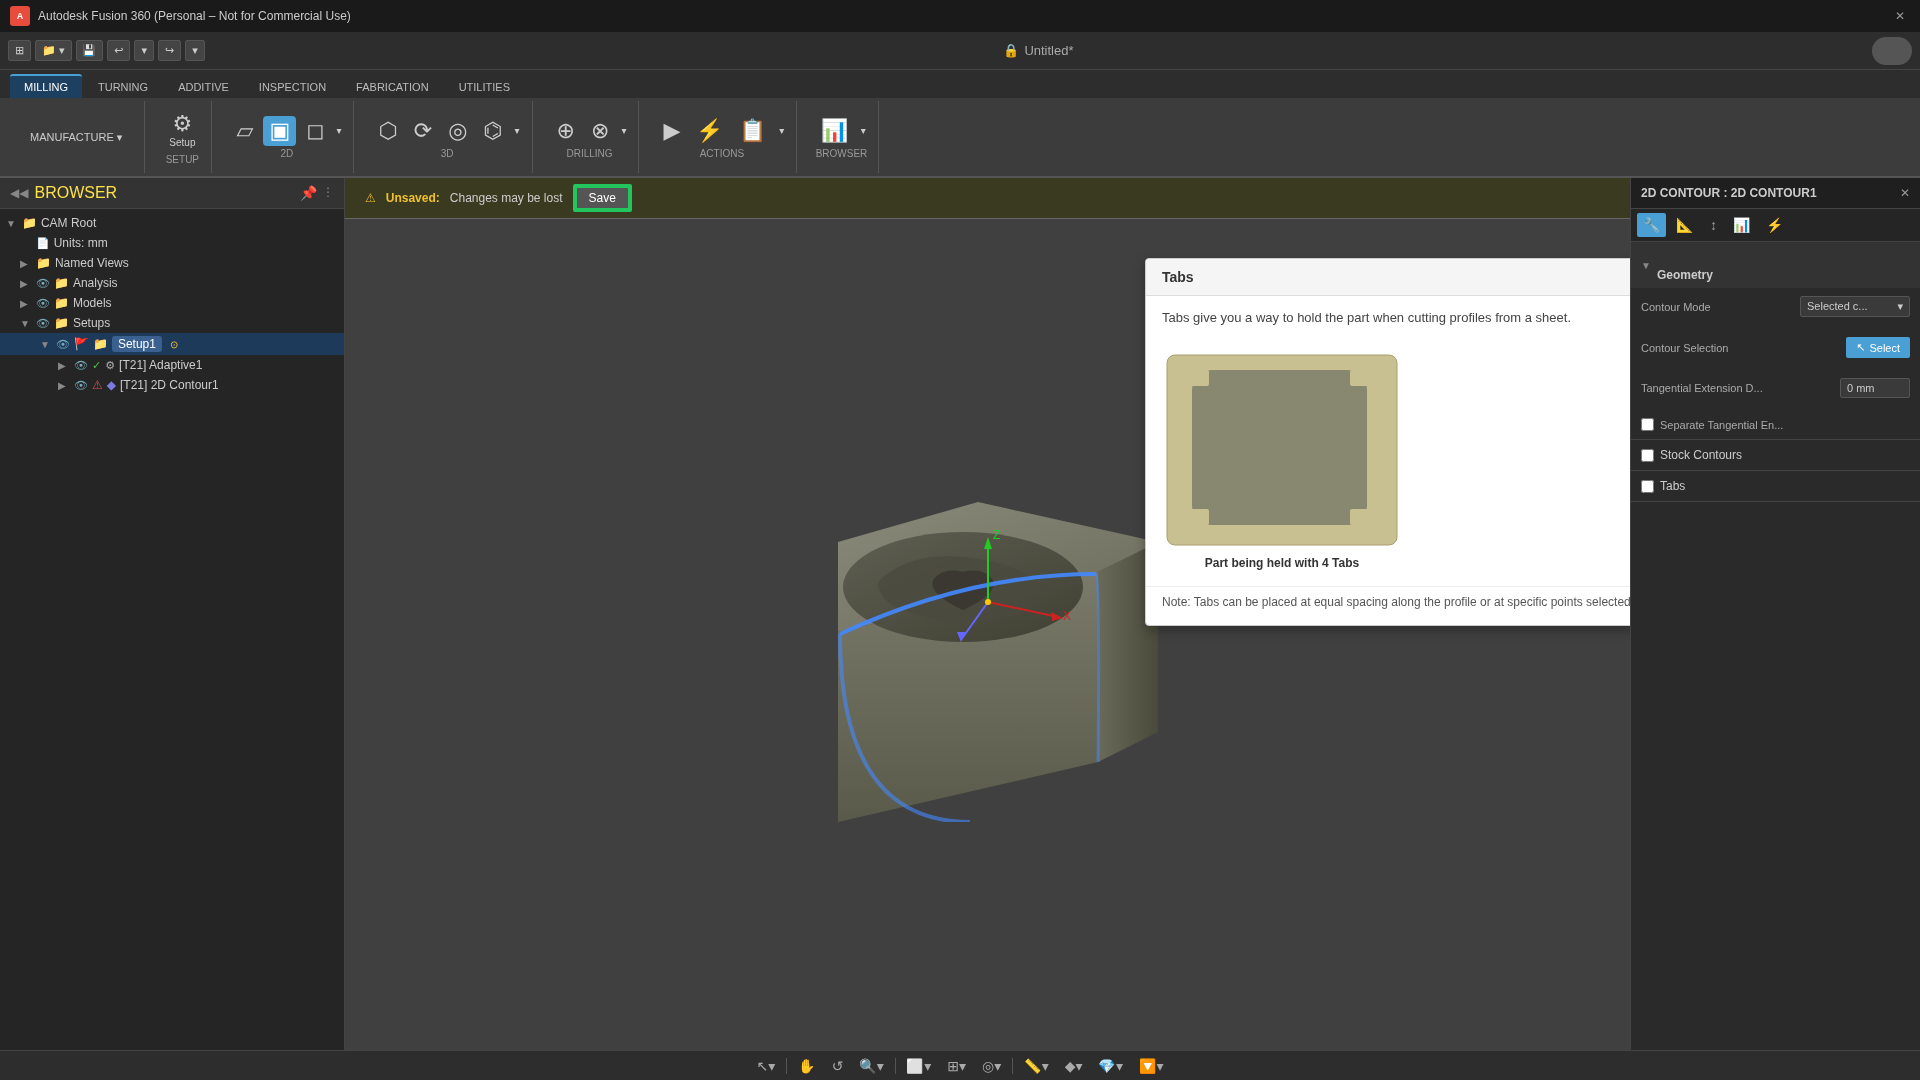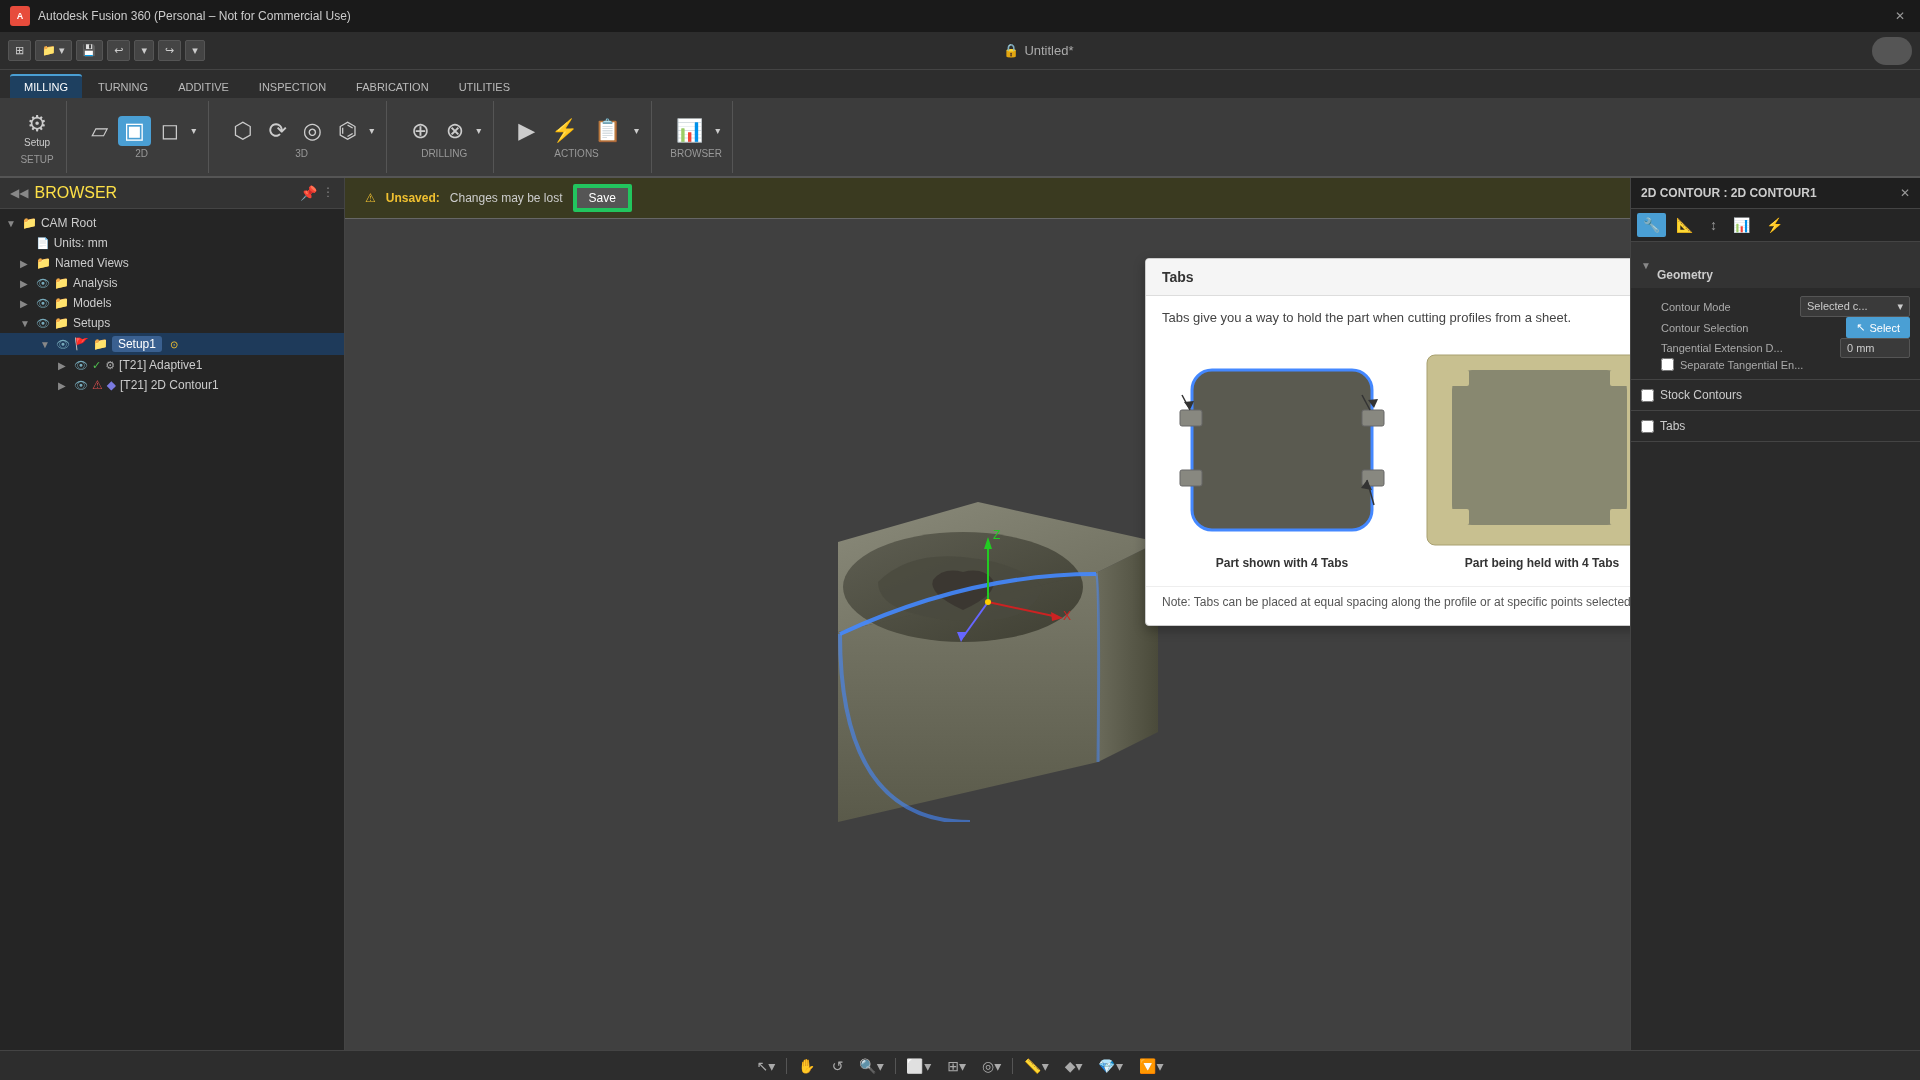--- a/index.html
+++ b/index.html
@@ -54,21 +54,21 @@
     #right-panel-header .close-x { color: #999; cursor: pointer; }
     .panel-toolbar { display: flex; padding: 4px 6px; gap: 4px; border-bottom: 1px solid #444; background: #252525; }
     .panel-tool-btn { background: none; border: 1px solid transparent; color: #999; padding: 3px 5px; cursor: pointer; border-radius: 2px; font-size: 14px; }
     .panel-tool-btn.active { background: #4a9fd4; color: white; }
 
     #right-panel-content { flex: 1; overflow-y: auto; padding: 0; }
     .panel-section { border-bottom: 1px solid #444; }
     .panel-section-header { background: #333; padding: 6px 10px; display: flex; align-items: center; gap: 6px; cursor: pointer; }
     .panel-section-header .section-arrow { color: #888; font-size: 10px; }
     .panel-section-header .section-title { font-size: 12px; font-weight: bold; color: #ccc; margin-top: 20px; }
-    .panel-section-body { padding: 8px 10px; display: flex; flex-direction: column; gap: 0; margin-left: 20px; }
+    .panel-section-body { padding: 8px 10px; display: flex; flex-direction: column; gap: 20px; }
     .field-row { display: flex; align-items: center; gap: 6px; }
     .field-label { color: #aaa; font-size: 11px; flex: 1; min-width: 0; }
     .field-input { background: #3a3a3a; border: 1px solid #555; color: #ccc; padding: 3px 6px; font-size: 11px; border-radius: 2px; flex: 1; }
     .field-dropdown { background: #3a3a3a; border: 1px solid #555; color: #ccc; padding: 3px 6px; font-size: 11px; border-radius: 2px; flex: 1; display: flex; align-items: flex-start; justify-content: space-between; cursor: pointer; }
     .select-btn { background: #4a9fd4; border: none; color: white; padding: 4px 10px; font-size: 11px; cursor: pointer; border-radius: 2px; display: flex; align-items: center; gap: 4px; white-space: nowrap; }
     .checkbox-field { display: flex; align-items: center; gap: 6px; }
     .checkbox-field input { margin: 0; }
 
     .stock-contours-row { display: flex; align-items: center; gap: 6px; padding: 8px 10px; }
     .tabs-row { display: flex; align-items: center; gap: 6px; padding: 8px 10px; }
@@ -118,20 +118,25 @@
   <div class="ribbon-tab" style="background:#1e4060;color:#fff;border-top:2px solid #4a9fd4;text-align:center;">MILLING</div>
   <div class="ribbon-tab">TURNING</div>
   <div class="ribbon-tab">ADDITIVE</div>
   <div class="ribbon-tab">INSPECTION</div>
   <div class="ribbon-tab">FABRICATION</div>
   <div class="ribbon-tab">UTILITIES</div>
 </div>
 
 <div id="ribbon-content">
 
+  <div class="ribbon-group">
+    <div class="ribbon-btns">
+      <button class="ribbon-btn" style="font-size:11px;padding:8px 12px;">MANUFACTURE ▾</button>
+    </div>
+  </div>
 
   <div class="ribbon-group">
     <div class="ribbon-btns">
       <button class="ribbon-btn">
         <span class="icon" style="font-size:22px;">⚙</span>
         <span>Setup</span>
       </button>
     </div>
     <div class="ribbon-group-label">SETUP</div>
   </div>
@@ -354,43 +359,20 @@
 
         <circle cx="210" cy="160" r="3" fill="#ffcc00"></circle>
       </svg>
     </div>
 
     <div id="tabs-tooltip">
       <div class="tooltip-header">Tabs</div>
       <div class="tooltip-body">Tabs give you a way to hold the part when cutting profiles from a sheet.</div>
       <div class="tooltip-images">
 
-        <div class="tooltip-img-box">
-          <svg width="240" height="200" viewBox="0 0 240 200">
-
-            <rect x="30" y="20" width="180" height="160" rx="20" ry="20" fill="#5a5a50" stroke="#333" stroke-width="1"></rect>
-
-            <rect x="30" y="20" width="180" height="160" rx="20" ry="20" fill="none" stroke="#4488ff" stroke-width="3"></rect>
-
-            <rect x="18" y="60" width="22" height="16" rx="2" fill="#888880" stroke="#666" stroke-width="1"></rect>
-            <rect x="18" y="120" width="22" height="16" rx="2" fill="#888880" stroke="#666" stroke-width="1"></rect>
-
-            <rect x="200" y="60" width="22" height="16" rx="2" fill="#888880" stroke="#666" stroke-width="1"></rect>
-            <rect x="200" y="120" width="22" height="16" rx="2" fill="#888880" stroke="#666" stroke-width="1"></rect>
-
-            <line x1="20" y1="45" x2="28" y2="60" stroke="#333" stroke-width="1.5"></line>
-            <polygon points="28,60 22,52 32,51" fill="#333"></polygon>
-            <line x1="200" y1="45" x2="208" y2="60" stroke="#333" stroke-width="1.5"></line>
-            <polygon points="212,58 206,50 216,49" fill="#333"></polygon>
-
-            <line x1="212" y1="155" x2="205" y2="130" stroke="#333" stroke-width="1.5"></line>
-            <polygon points="205,130 199,138 210,140" fill="#333"></polygon>
-          </svg>
-          <div class="img-label">Part shown with 4 Tabs</div>
-        </div>
 
         <div class="tooltip-img-box">
           <svg width="240" height="200" viewBox="0 0 240 200">
 
             <rect x="5" y="5" width="230" height="190" rx="8" fill="#c8c090" stroke="#a8a070" stroke-width="1"></rect>
 
             <rect x="30" y="20" width="175" height="155" rx="20" ry="20" fill="#888870"></rect>
 
             <rect x="25" y="20" width="22" height="16" rx="2" fill="#c8c090"></rect>
 

